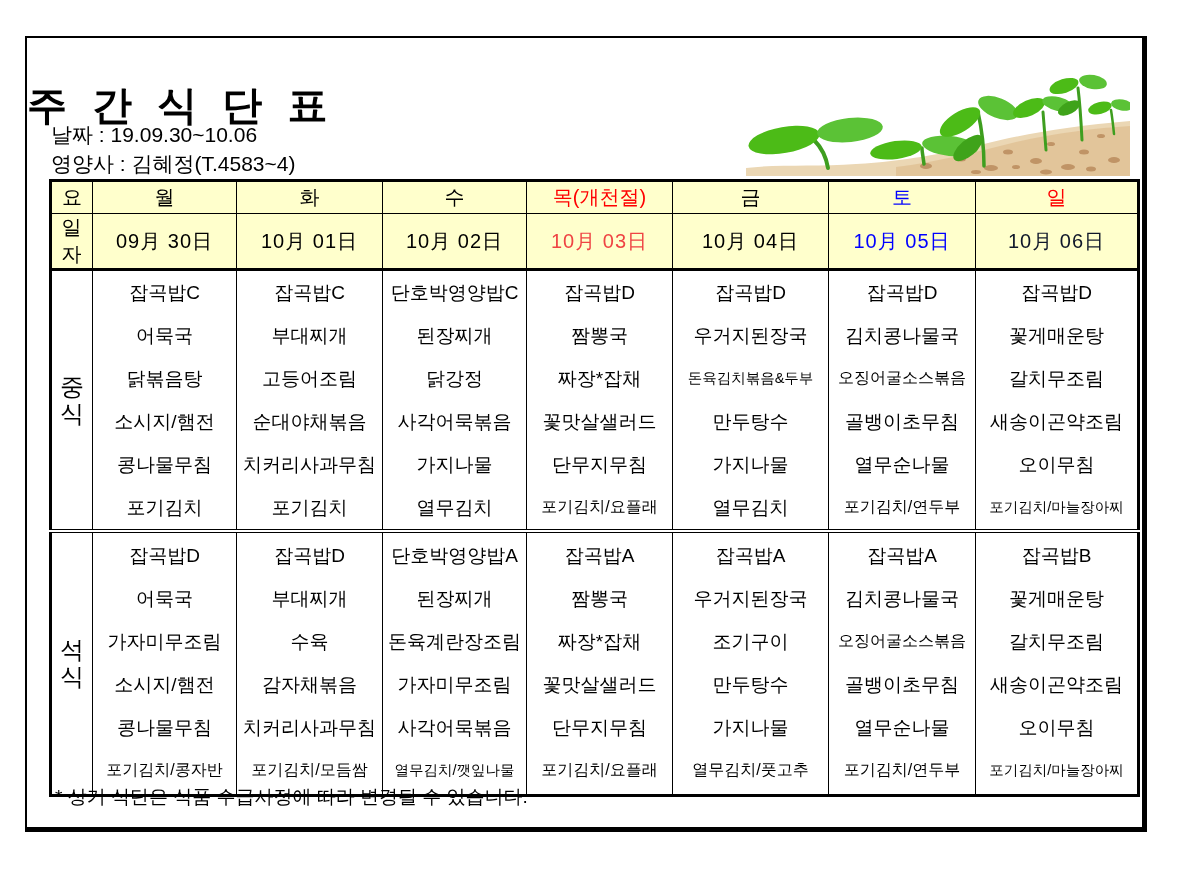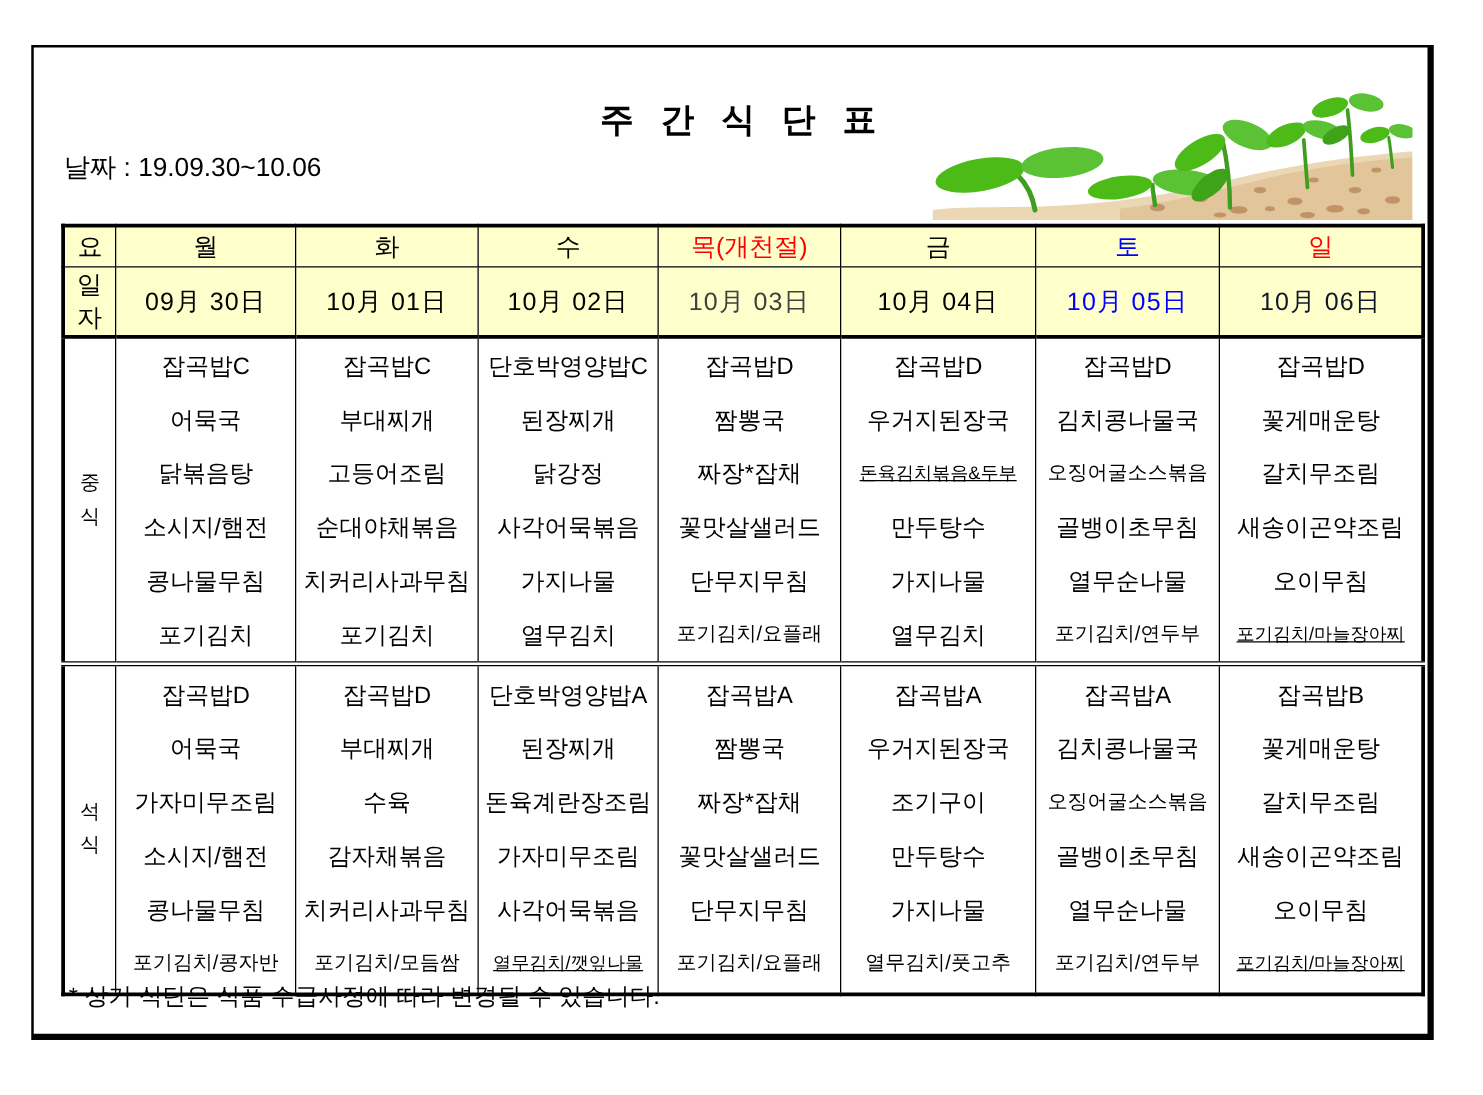--- a/index.html
+++ b/index.html
@@ -1,54 +1,55 @@
 <!DOCTYPE html>
 <html><head>
 <meta charset="utf-8">
 <style>
   * { margin:0; padding:0; box-sizing:border-box; }
   html,body { width:1186px; height:876px; background:#ffffff; overflow:hidden;
               font-family:"Liberation Sans","DejaVu Sans",sans-serif; color:#000; }
   .page-frame { position:absolute; left:25px; top:36px; width:1122px; height:796px;
                 background:#fff; border:2px solid #000; border-right-width:5px; border-bottom-width:5px; }
-  .title { position:absolute; top:40px; left:0; width:100%; text-align:center;
-           font-size:27px; font-weight:bold; letter-spacing:7px; white-space:pre;padding-left:19px; }
+  .title { position:absolute; top:40px; left:0; width:100%; 
+           font-size:40px; font-weight:bold; letter-spacing:7px; white-space:pre; }
   .info { position:absolute; left:24px; top:82px; font-size:21px; line-height:29px; }
   .illustration { position:absolute; top:26px; right:12px; width:384px; height:112px; }
 
   table.menu-table { position:absolute; left:22px; top:141px; width:1088px;
                      border-collapse:collapse; table-layout:fixed; background:#fff;
                      border:3px solid #000; }
   .menu-table td { border:1px solid #000; text-align:center; vertical-align:middle;
                    padding:0; overflow:hidden; }
   tr.day-header-row td, tr.date-row td { background:#FFFFCC; }
   tr.day-header-row td { height:33px; font-size:20px; }
   tr.date-row td { height:35px; font-size:20px; border-bottom:3px solid #000; letter-spacing:1px; }
   td.corner-label { font-size:18px; }
   td.date-label { font-size:14px; letter-spacing:0; }
   tr.lunch-row td { height:258px; }
   tr.dinner-row td { height:264px; border-top:4px double #000; }
   td.section-label { background:#fff; }
   td.section-label span { display:inline-block; width:24px; word-break:break-all;
-                          font-size:16px; line-height:27px; }
+                          font-size:24px; line-height:27px; }
   .menu-item { height:43px; display:flex; align-items:center; justify-content:center;
                font-size:19px; white-space:nowrap; }
   .menu-item.sm { font-size:16px; }
-  .menu-item.xs { font-size:14.5px;text-decoration:underline; }
+  .menu-item.xs { font-size:14.5px; }
   .footer-note { position:absolute; left:28px; top:746px; font-size:19px; }
 </style>
 </head>
 <body>
 
 <div class="page-frame">
 
   <div class="title">주 간 식 단 표</div>
 
   <div class="info">
     <div>날짜 : 19.09.30~10.06</div>
+    <div>영양사 : 김혜정(T.4583~4)</div>
   </div>
 
   <svg class="illustration" viewBox="0 0 384 112" aria-hidden="true">
 
     <path d="M0,104 C30,100 70,103 110,100 C160,97 195,90 238,80 C278,70 325,62 384,57 L384,112 L0,112 Z" fill="#EBD7B4"></path>
     <path d="M150,103 C190,98 230,88 270,78 C310,69 350,64 384,62 L384,112 L150,112 Z" fill="#E0C094" opacity="0.8"></path>
     <g fill="#B58455" opacity="0.75">
       <ellipse cx="180" cy="102" rx="6" ry="3"></ellipse>
         <ellipse cx="215" cy="95" rx="5" ry="2.5"></ellipse>
       <ellipse cx="245" cy="104" rx="7" ry="3"></ellipse>
@@ -126,21 +127,21 @@
           <td class="day-cell" style="color: rgb(0, 0, 0);">금</td>
           <td class="day-cell" style="color: rgb(0, 0, 255);">토</td>
           <td class="day-cell" style="color: rgb(255, 0, 0);">일</td>
         </tr>
       <tr class="date-row">
         <td class="date-label">일자</td>
 
       <td class="date-cell" style="color: rgb(0, 0, 0); margin-left: 24px;">09月 30日</td>
           <td class="date-cell" style="color: rgb(0, 0, 0);">10月 01日</td>
           <td class="date-cell" style="color: rgb(0, 0, 0);">10月 02日</td>
-          <td class="date-cell" style="color: #404040;">10月 03日</td>
+          <td class="date-cell" style="color: #ef4444;">10月 03日</td>
           <td class="date-cell" style="color: rgb(0, 0, 0);">10月 04日</td>
           <td class="date-cell" style="color: rgb(0, 0, 255);">10月 05日</td>
           <td class="date-cell" style="color: #0f172a;">10月 06日</td>
         </tr>
       <tr class="lunch-row">
         <td class="section-label">
           <span>중식</span>
         </td>
 
       <td class="menu-cell">

